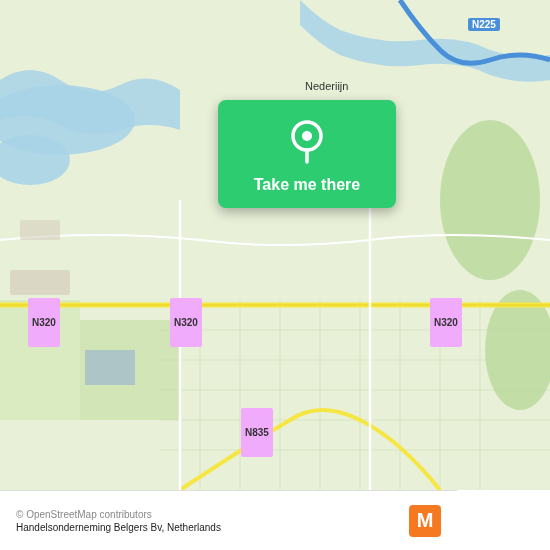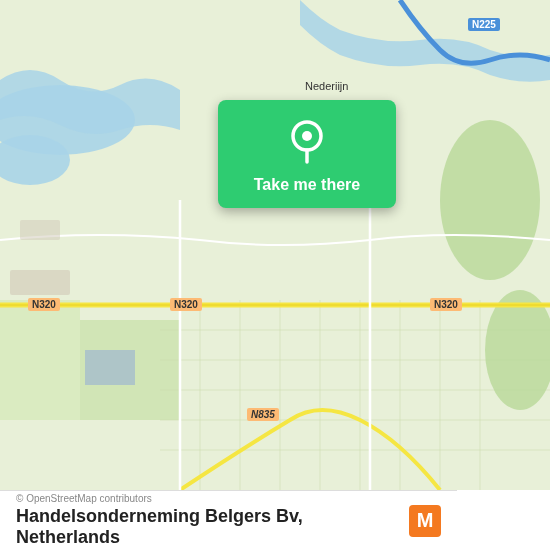--- a/index.html
+++ b/index.html
@@ -77,22 +77,22 @@
       flex-direction: column;
       gap: 2px;
     }
 
     #copyright-text {
       font-size: 10px;
       color: #888;
     }
 
     #place-name {
-      font-size: 18px;
-      font-weight: 700;
+      font-size: 10px;
+      font-weight: 400;
       color: #222;
     }
 
     #moovit-logo {
       display: flex;
       align-items: center;
       gap: 6px;
     }
 
     #moovit-logo .logo-m {
@@ -111,25 +111,25 @@
     #moovit-logo .logo-text {
       font-size: 20px;
       font-weight: 700;
       color: #f47920;
       letter-spacing: -0.5px;
     }
 
     
     .road-label {
       position: absolute;
-      background-color: #fdba74;
+      background-color: #f0abfc;
       color: #333;
       font-size: 10px;
       font-weight: bold;
-      padding: 1px 4px;
+      padding: 19px 4px;
       border-radius: 2px;
       white-space: nowrap;
     }
 
     .road-label-blue {
       position: absolute;
       background-color: #4a90d9;
       color: white;
       font-size: 10px;
       font-weight: bold;
@@ -200,21 +200,21 @@
   </svg>
 
   
   <div class="town-label" style="top: 56px; left: 305px;">Nederiijn</div>
 
   
   <div class="road-label-blue" style="top: 18px; left: 468px;">N225</div>
   <div class="road-label" style="top: 298px; left: 28px;">N320</div>
   <div class="road-label" style="top: 298px; left: 170px;">N320</div>
   <div class="road-label" style="top: 298px; left: 430px;">N320</div>
-  <div class="road-label" style="top: 408px; left: 247px; font-style: italic;">N835</div>
+  <div class="road-label" style="top: 408px; left: 241px;">N835</div>
 
   
   <div id="location-card">
 
     <svg class="pin-icon" viewBox="0 0 48 48" xmlns="http://www.w3.org/2000/svg">
       <circle cx="24" cy="18" r="14" fill="none" stroke="white" stroke-width="3.5"></circle>
       <circle cx="24" cy="18" r="5" fill="white"></circle>
       <line x1="24" y1="32" x2="24" y2="44" stroke="white" stroke-width="3.5" stroke-linecap="round"></line>
     </svg>
     <span class="btn-label">Take me there</span>

